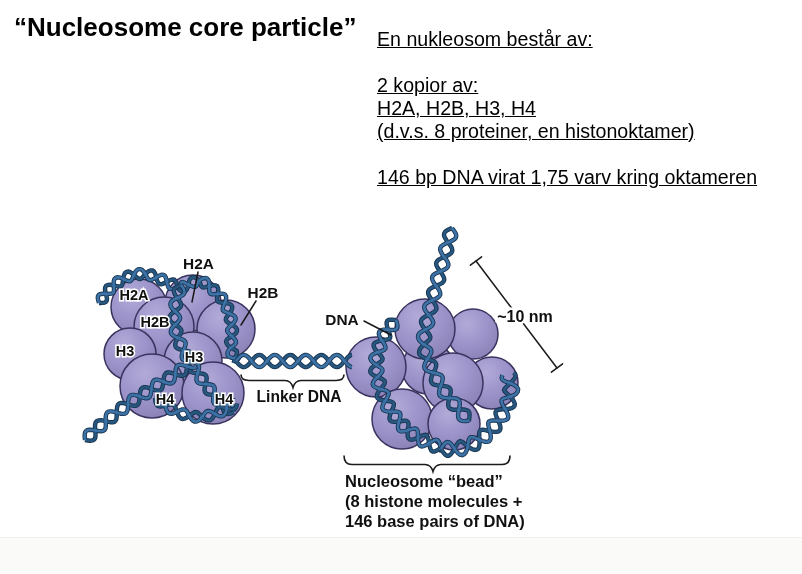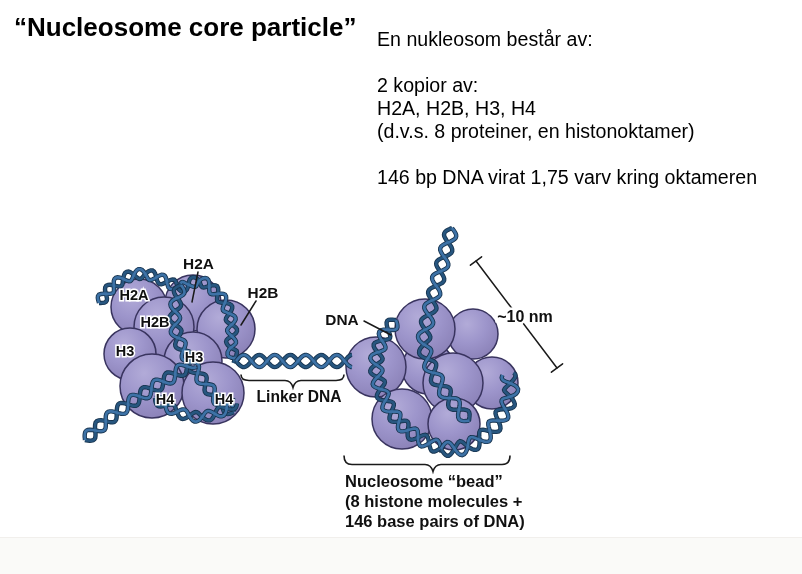--- a/index.html
+++ b/index.html
@@ -1,20 +1,20 @@
 <!DOCTYPE html>
 <html><head>
 <meta charset="utf-8">
 <style>
 html,body { margin:0; padding:0; }
 body { width:802px; height:574px; position:relative; background:#ffffff;
        font-family:"Liberation Sans", sans-serif; overflow:hidden; }
 .title { position:absolute; left:14px; top:12px; font-size:26px; font-weight:bold; color:#000; }
 .body { position:absolute; left:377px; top:28px; font-size:19.6px; line-height:23px; color:#000;
-         white-space:nowrap; }
+         white-space:nowrap;text-decoration:underline; }
 .botline { position:absolute; left:0; top:537px; width:802px; height:37px;
             background:#fafaf8; border-top:1px solid #f1efec; }
 </style>
 </head>
 <body>
 <div class="botline"></div>
 <div class="title">“Nucleosome core particle”</div>
 <div class="body">En nukleosom består av:<br><br>2 kopior av:<br>H2A, H2B, H3, H4<br>(d.v.s. 8 proteiner, en histonoktamer)<br><br>146 bp DNA virat 1,75 varv kring oktameren</div>
 <svg width="802" height="574" viewBox="0 0 802 574" style="position:absolute;left:0;top:0">
 <defs>

